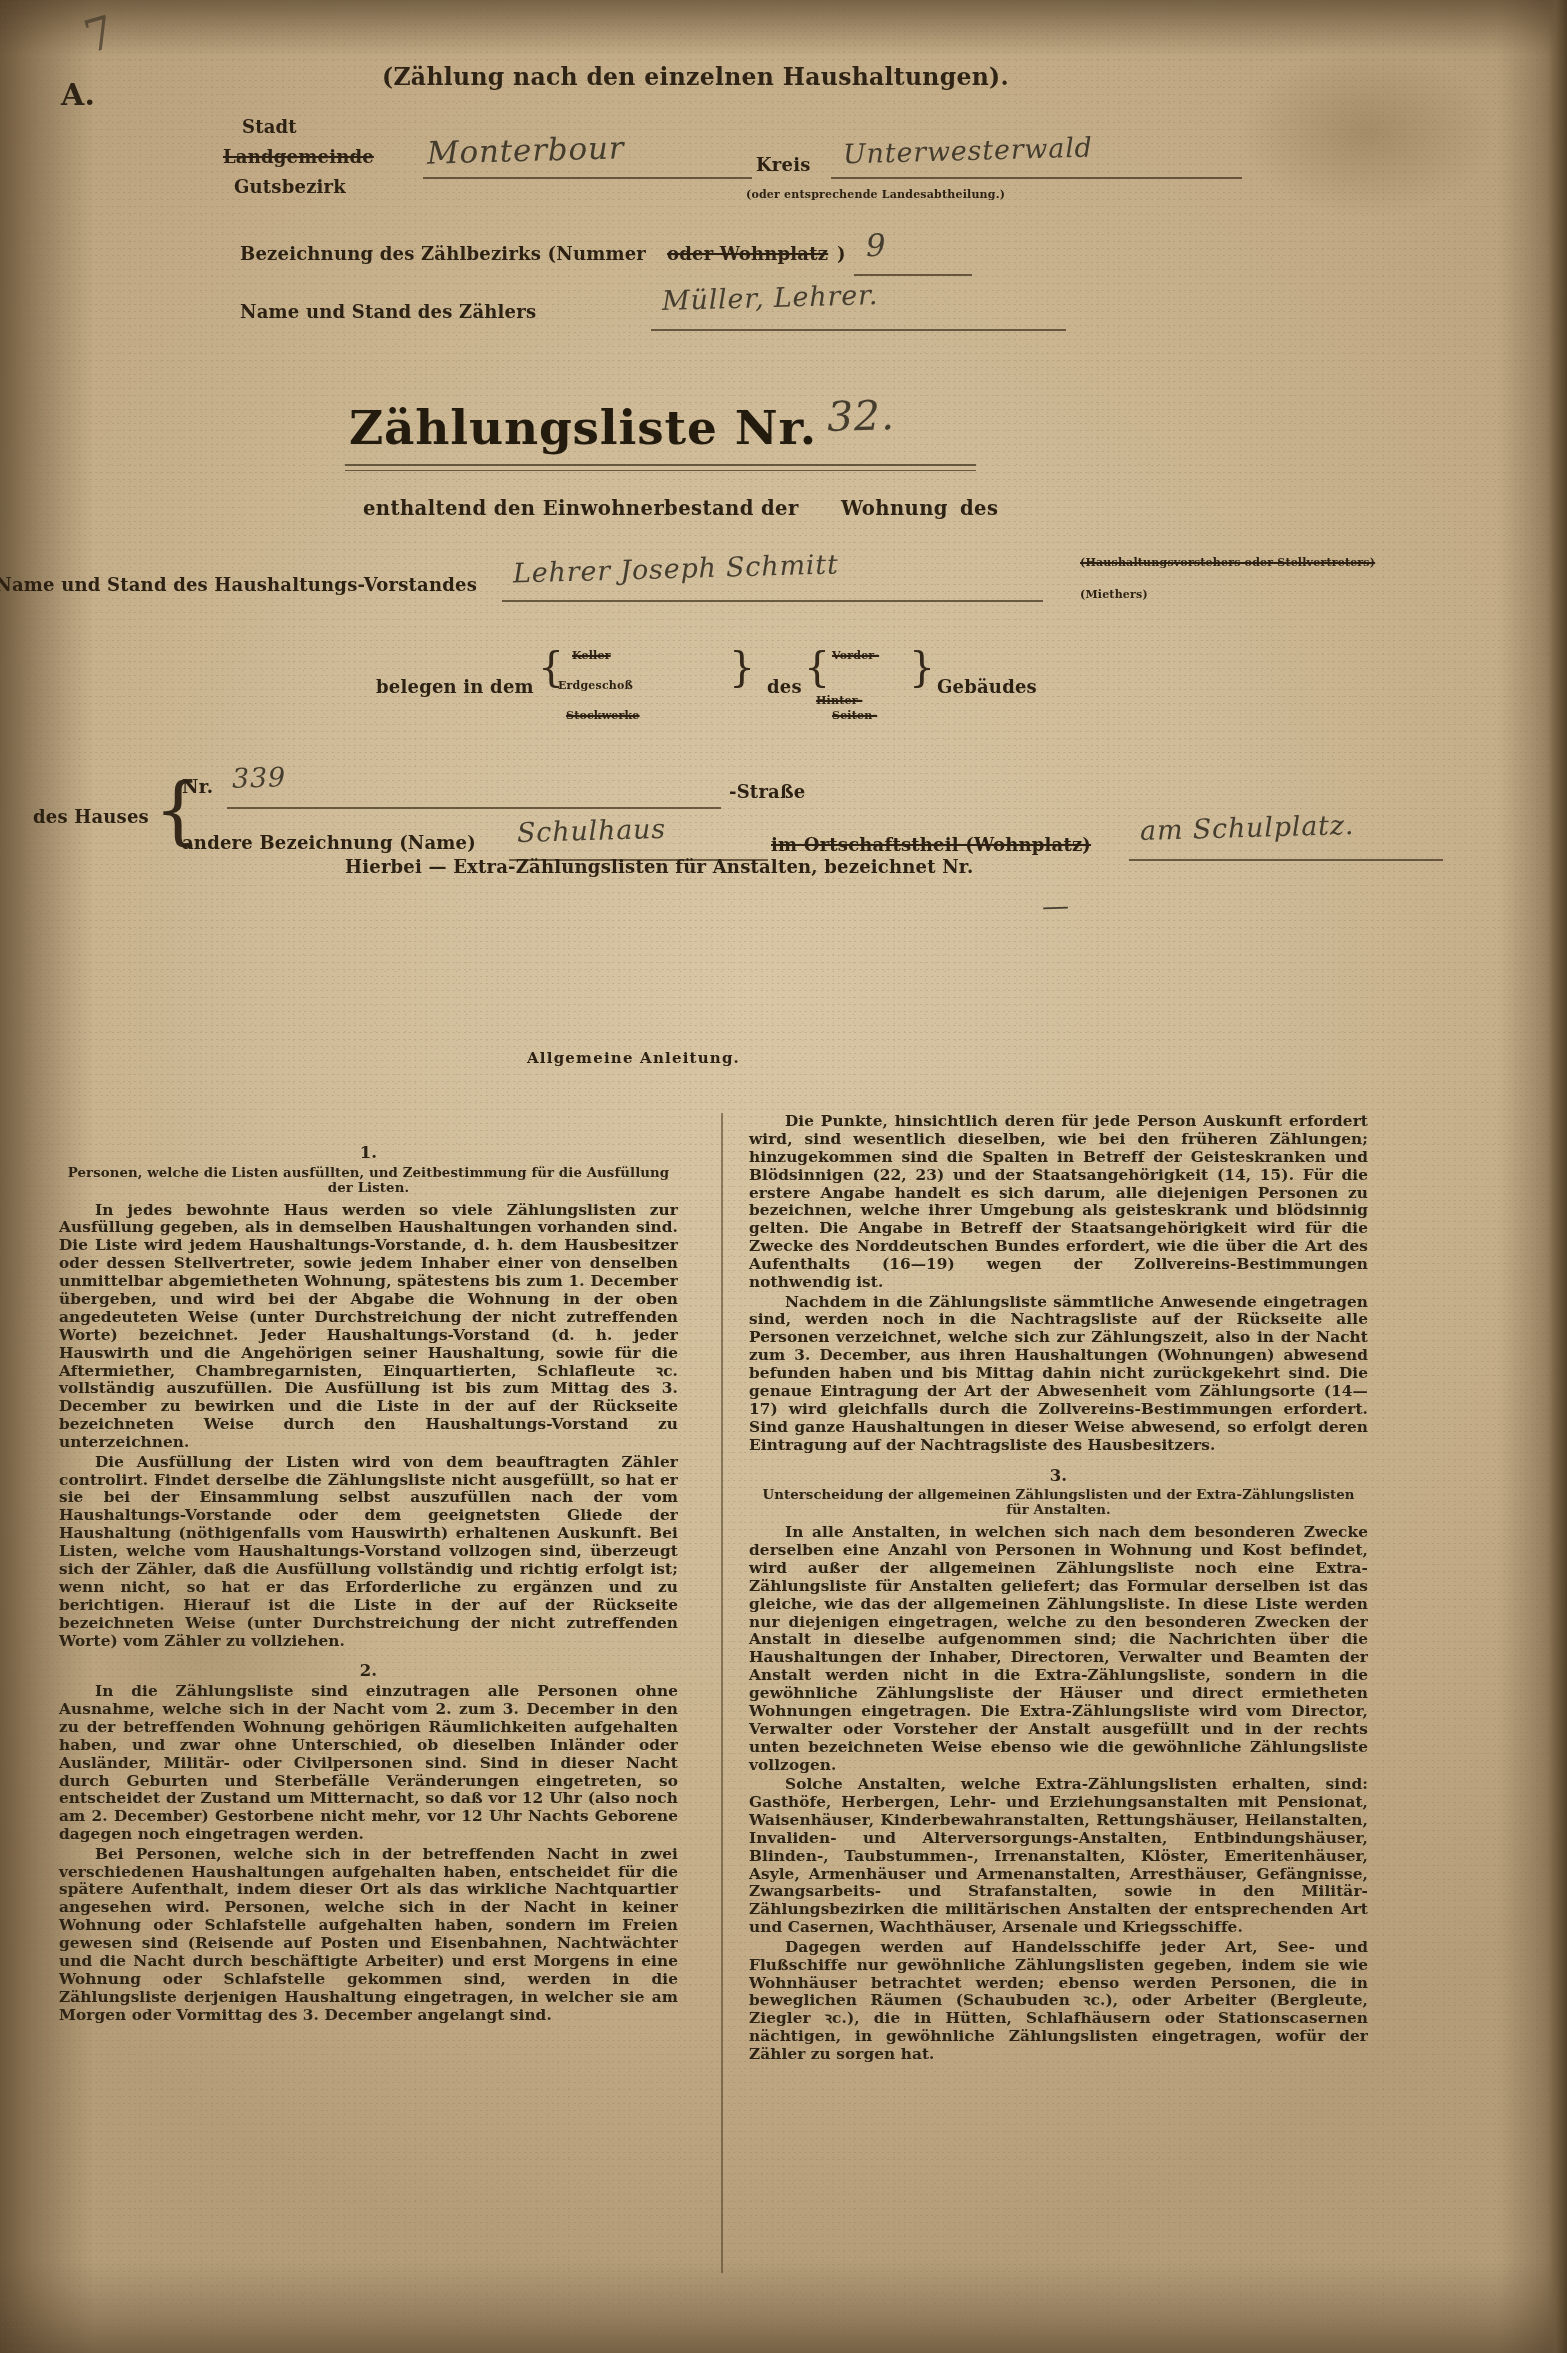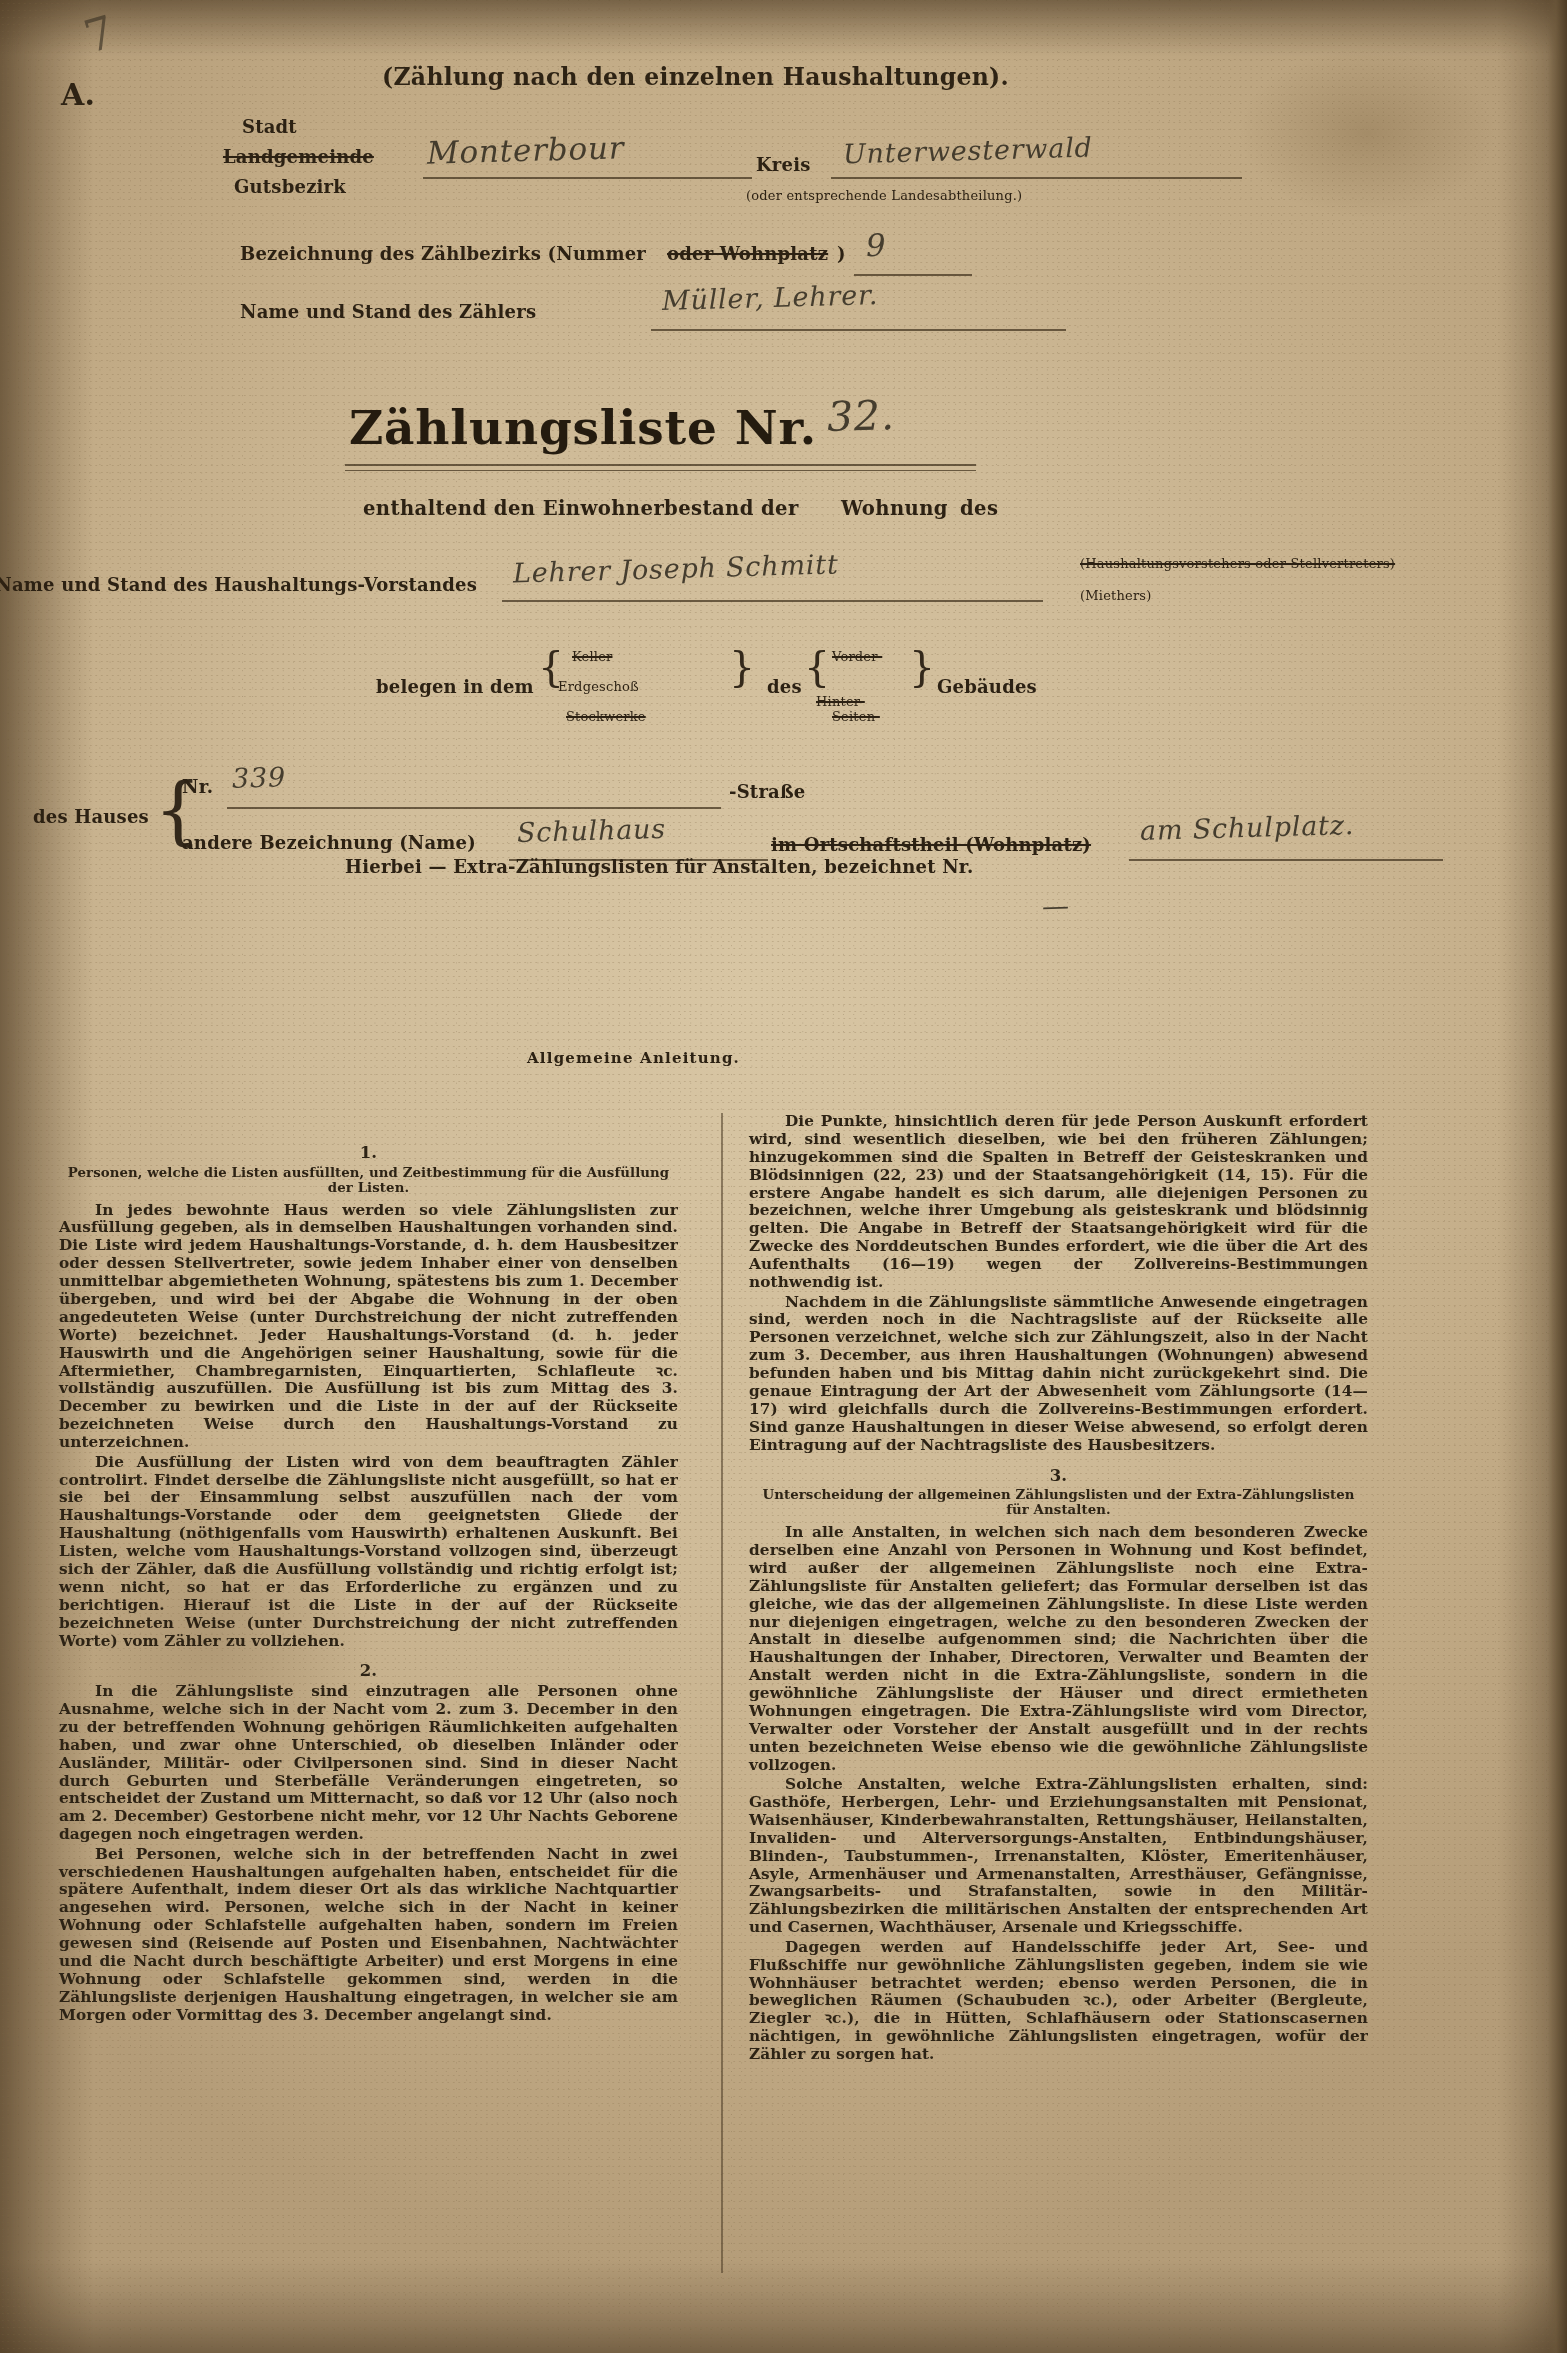--- a/index.html
+++ b/index.html
@@ -125,21 +125,21 @@
     letter-spacing:0.8px;
     color:#241b0f;
   }
   .ttl-sub {
     font-size:19.6px; font-weight:700; letter-spacing:0.4px;
   }
   .ttl-anl {
     font-size:15px; font-weight:700; letter-spacing:1.2px;
   }
   .lbl { font-size:18px; font-weight:700; letter-spacing:0.2px; }
-  .lbl-s { font-size:13px; font-weight:400; letter-spacing:0.2px; }
+  .lbl-s { font-size:11px; font-weight:700; letter-spacing:0.2px; }
 
   .hw-lg { font-size:31px; }
   .hw-md { font-size:27px; }
   .hw-xl { font-size:41px; }
 
   
   #page .binding {
     position:absolute; right:0; top:0; width:20.4px; height:100%;
     background:linear-gradient(to left,#4d3c26,#7b6647 60%, rgba(123,102,71,0));
     opacity:.85;

